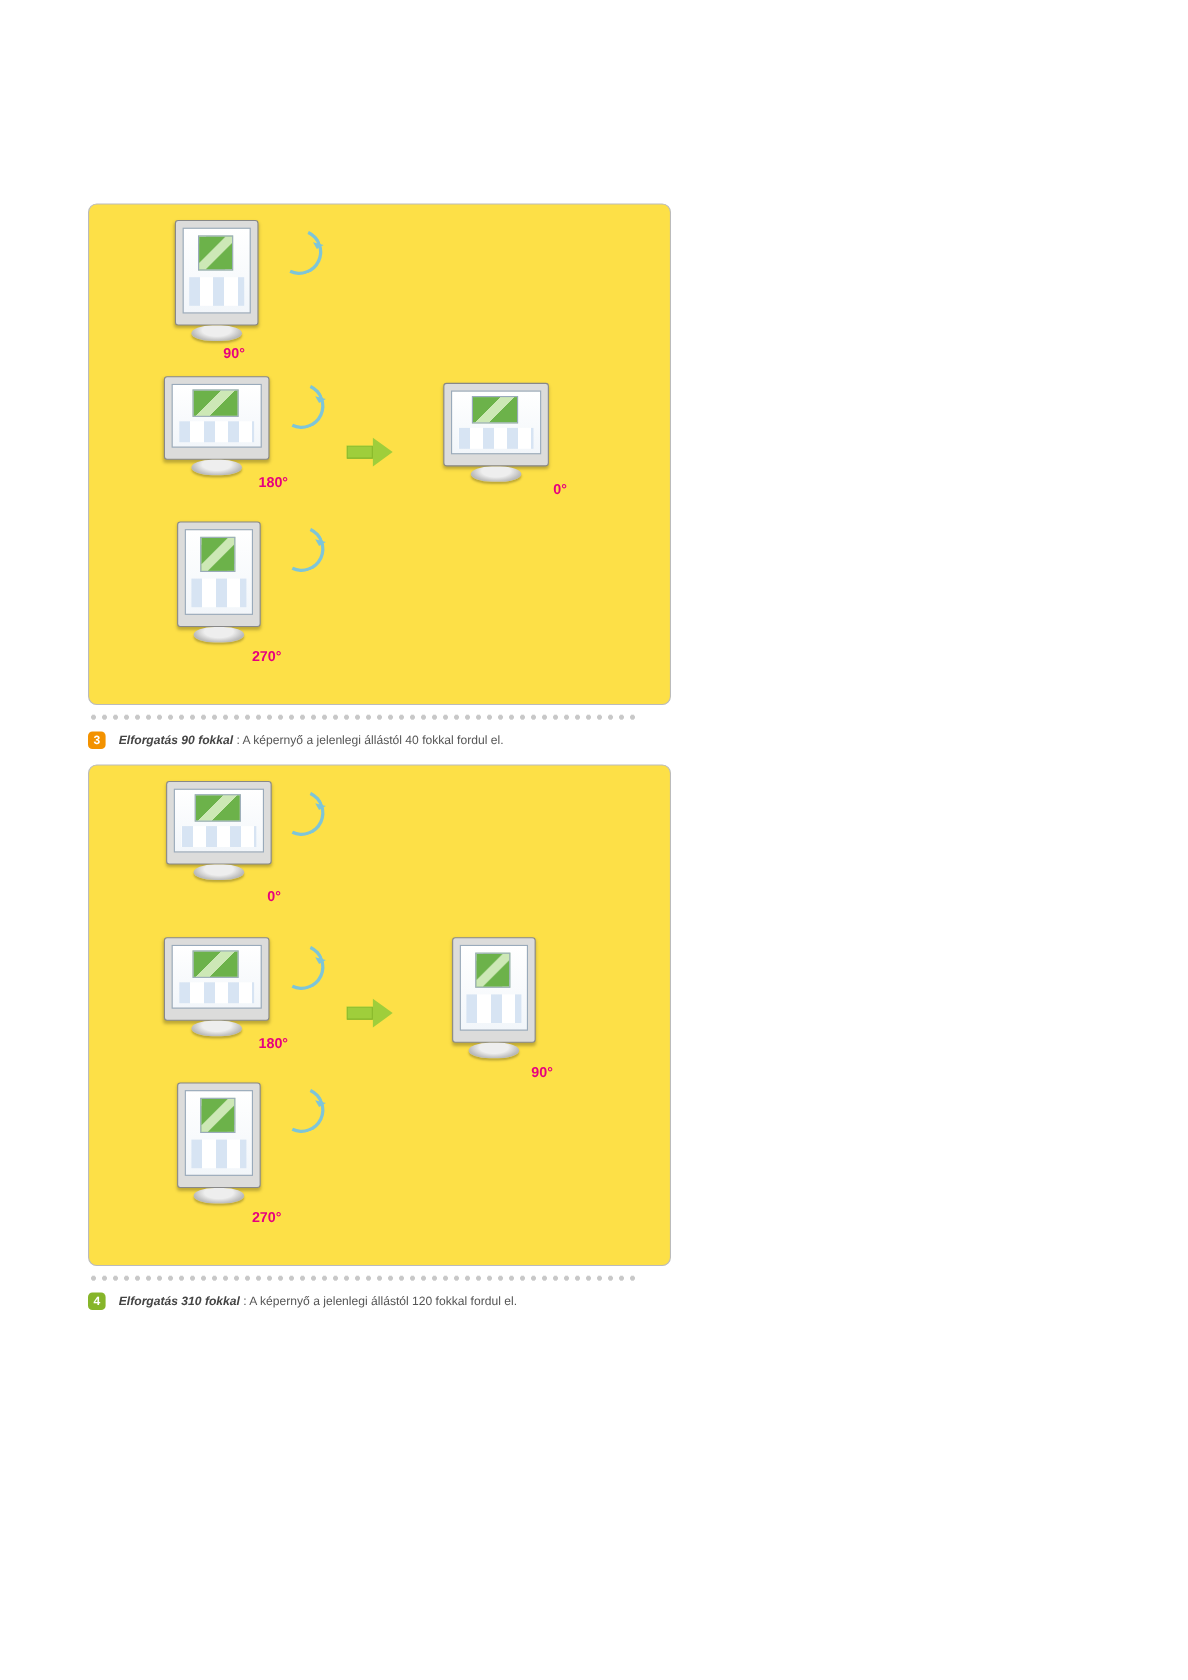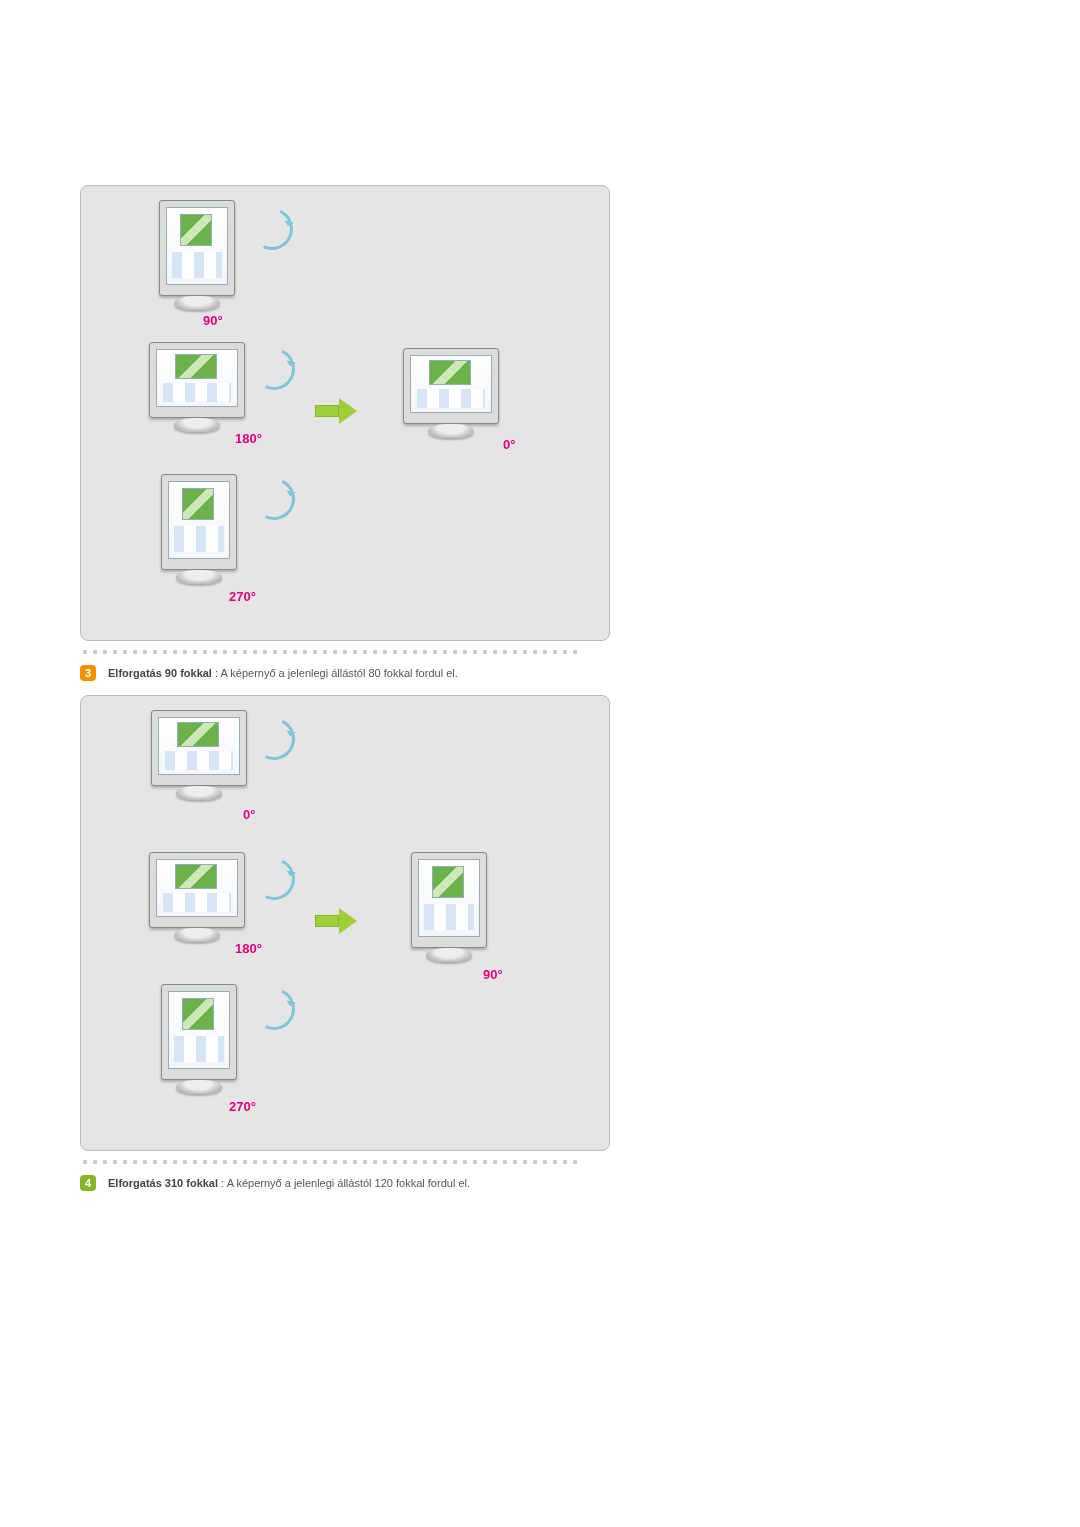--- a/index.html
+++ b/index.html
@@ -14,21 +14,21 @@
     box-sizing:border-box;
     padding:185px 80px 120px 80px;
   }
   
   .illus{
     width:528px;
     height:454px;
     border:1px solid #bbb;
     border-radius:8px;
     position:relative;
-    background:#e5e5e5;
+    background:#fde047;
     margin-bottom:6px;
   }
   .monitor{
     position:absolute;
   }
   .monitor .bezel{
     background:#dcdcdb;
     border:1px solid #888;
     border-radius:3px;
     box-shadow:0 2px 3px rgba(0,0,0,.25);
@@ -130,21 +130,21 @@
   .num-badge{
     width:16px;height:16px;
     border-radius:4px;
     color:#fff;
     font:bold 11px/16px Arial,sans-serif;
     text-align:center;
     flex:none;
   }
   .badge-orange{ background:#f39200; }
   .badge-green { background:#86b52a; }
-  .steptext b{ color:#444; }
+  .steptext b{ color:#444;font-style:italic; }
 </style>
 </head>
 <body>
 
 <div class="page">
 
   <div class="illus">
 
     <div class="monitor port" style="left:78px; top:14px;">
       <div class="bezel">
@@ -182,21 +182,21 @@
     </div>
     <div class="arc" style="left:172px; top:292px;"></div>
     <span class="deg" style="left:148px; top:404px;">270°</span>
   </div>
 
   <div class="dots"></div>
 
   <div class="stepline">
     <span class="num-badge badge-orange">3</span>
     <span class="steptext">
-      <b>Elforgatás 90 fokkal</b><span> : </span><span>A képernyő a jelenlegi állástól 80 fokkal fordul el.</span>
+      <b>Elforgatás 90 fokkal</b><span> : </span><span>A képernyő a jelenlegi állástól 40 fokkal fordul el.</span>
     </span>
   </div>
 
   <div class="illus">
 
     <div class="monitor land" style="left:70px; top:14px;">
       <div class="bezel">
           <div class="screen"></div>
         </div>
         <div class="stand"></div>

